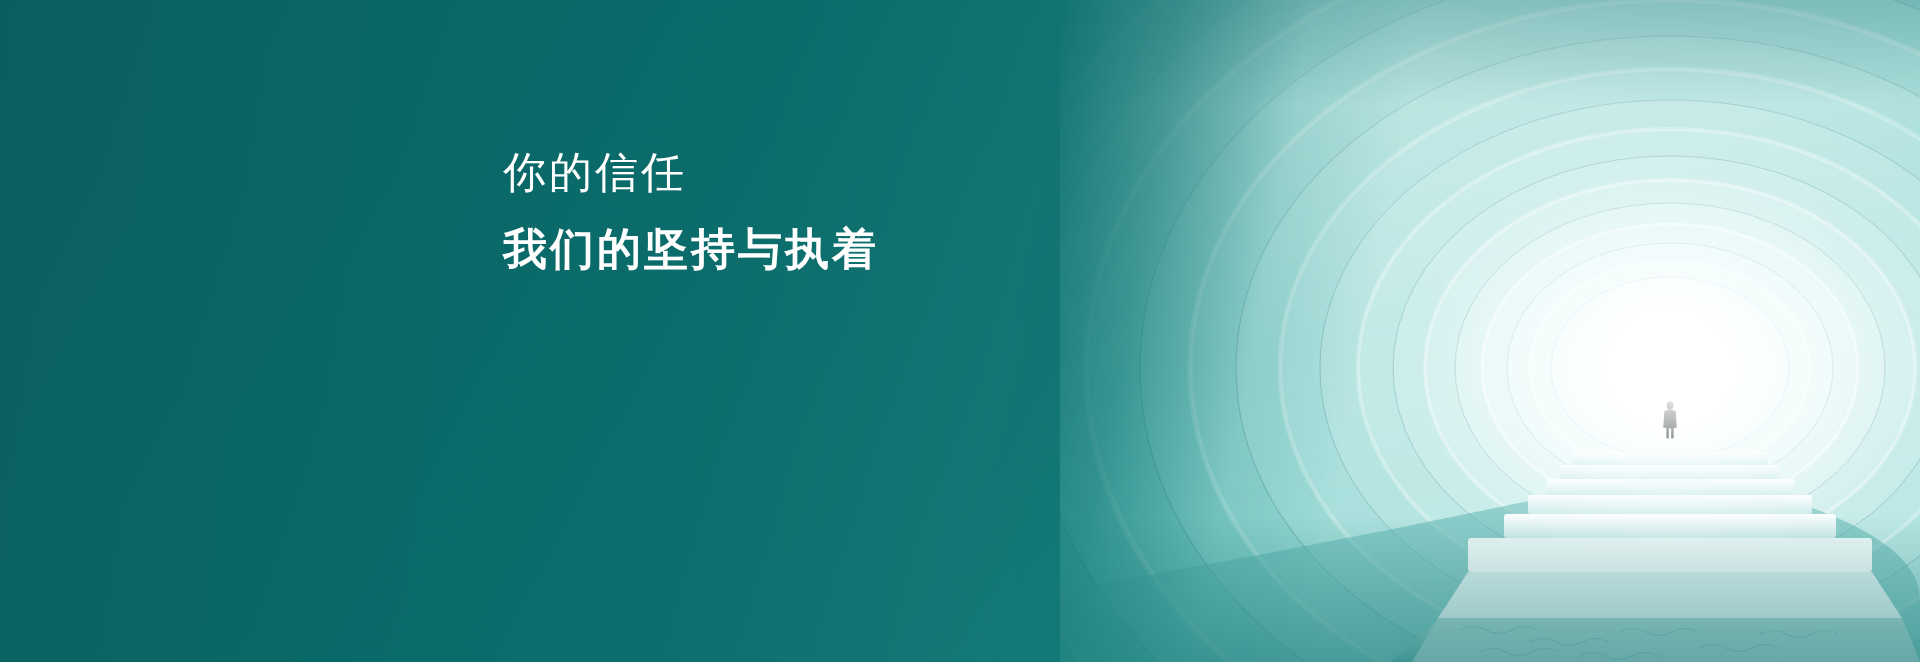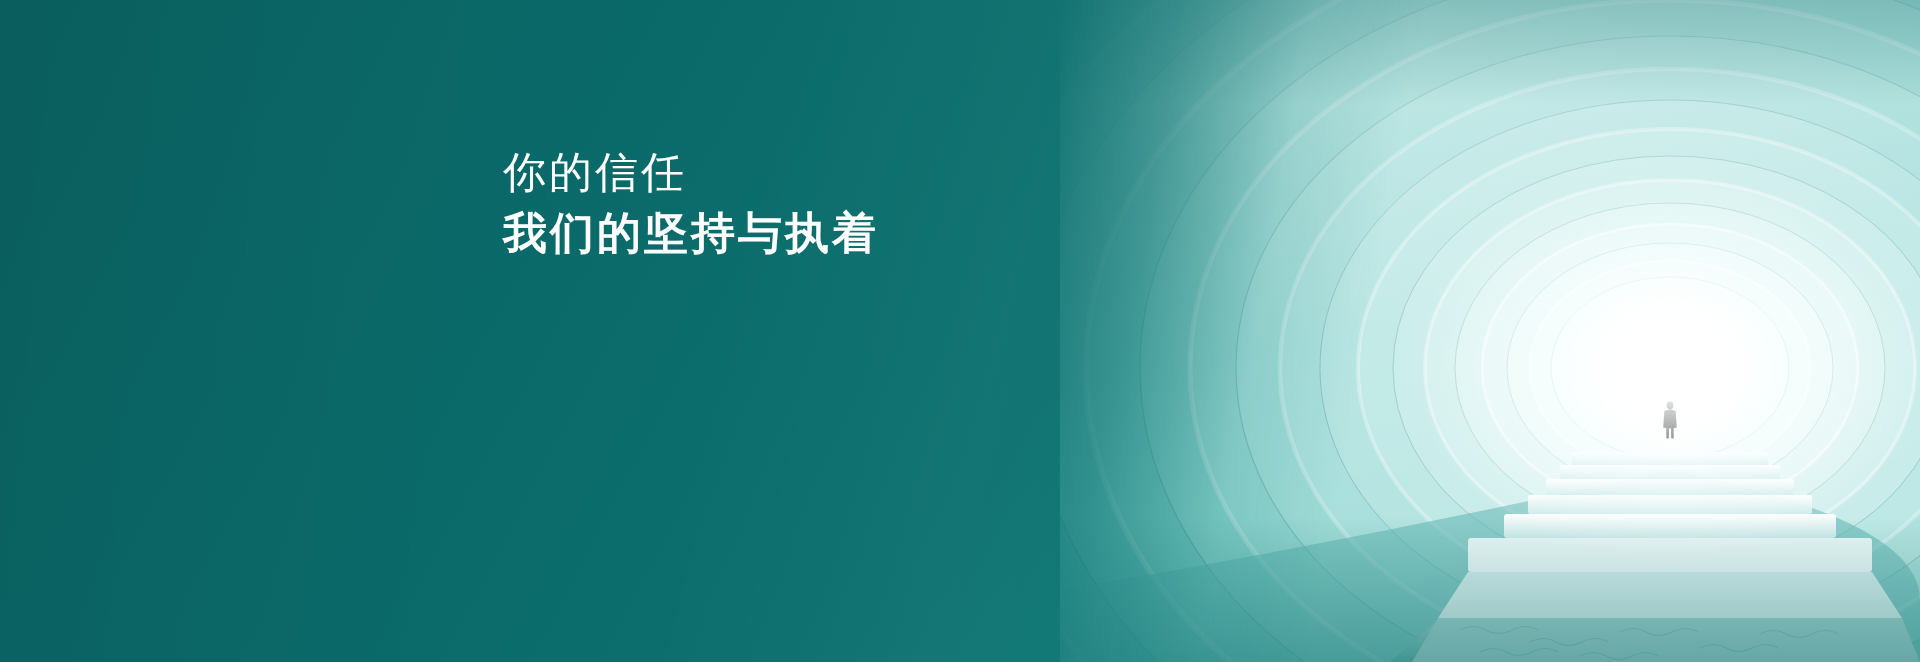--- a/index.html
+++ b/index.html
@@ -50,21 +50,21 @@
   
   .copy{
     position:absolute; left:503px; top:146px; width:520px; color:#ffffff;
   }
   .head-light{
     font-size:43px; font-weight:300; letter-spacing:3px; line-height:1.22;
     color:#ffffff; white-space:nowrap;
   }
   .head-bold{
     font-size:44px; font-weight:700; letter-spacing:3px; line-height:1.24;
-    color:#ffffff; white-space:nowrap; margin-top:8px;
+    color:#ffffff; white-space:nowrap; margin-top:24px;
   }
   .desc{
     margin-top:44px; font-size:19px; font-weight:400; line-height:30px;
     color:#ffffff; letter-spacing:0.4px; width:500px;
   }
   .desc-line{ display:block; white-space:nowrap; }
 </style>
 </head>
 <body>
 

